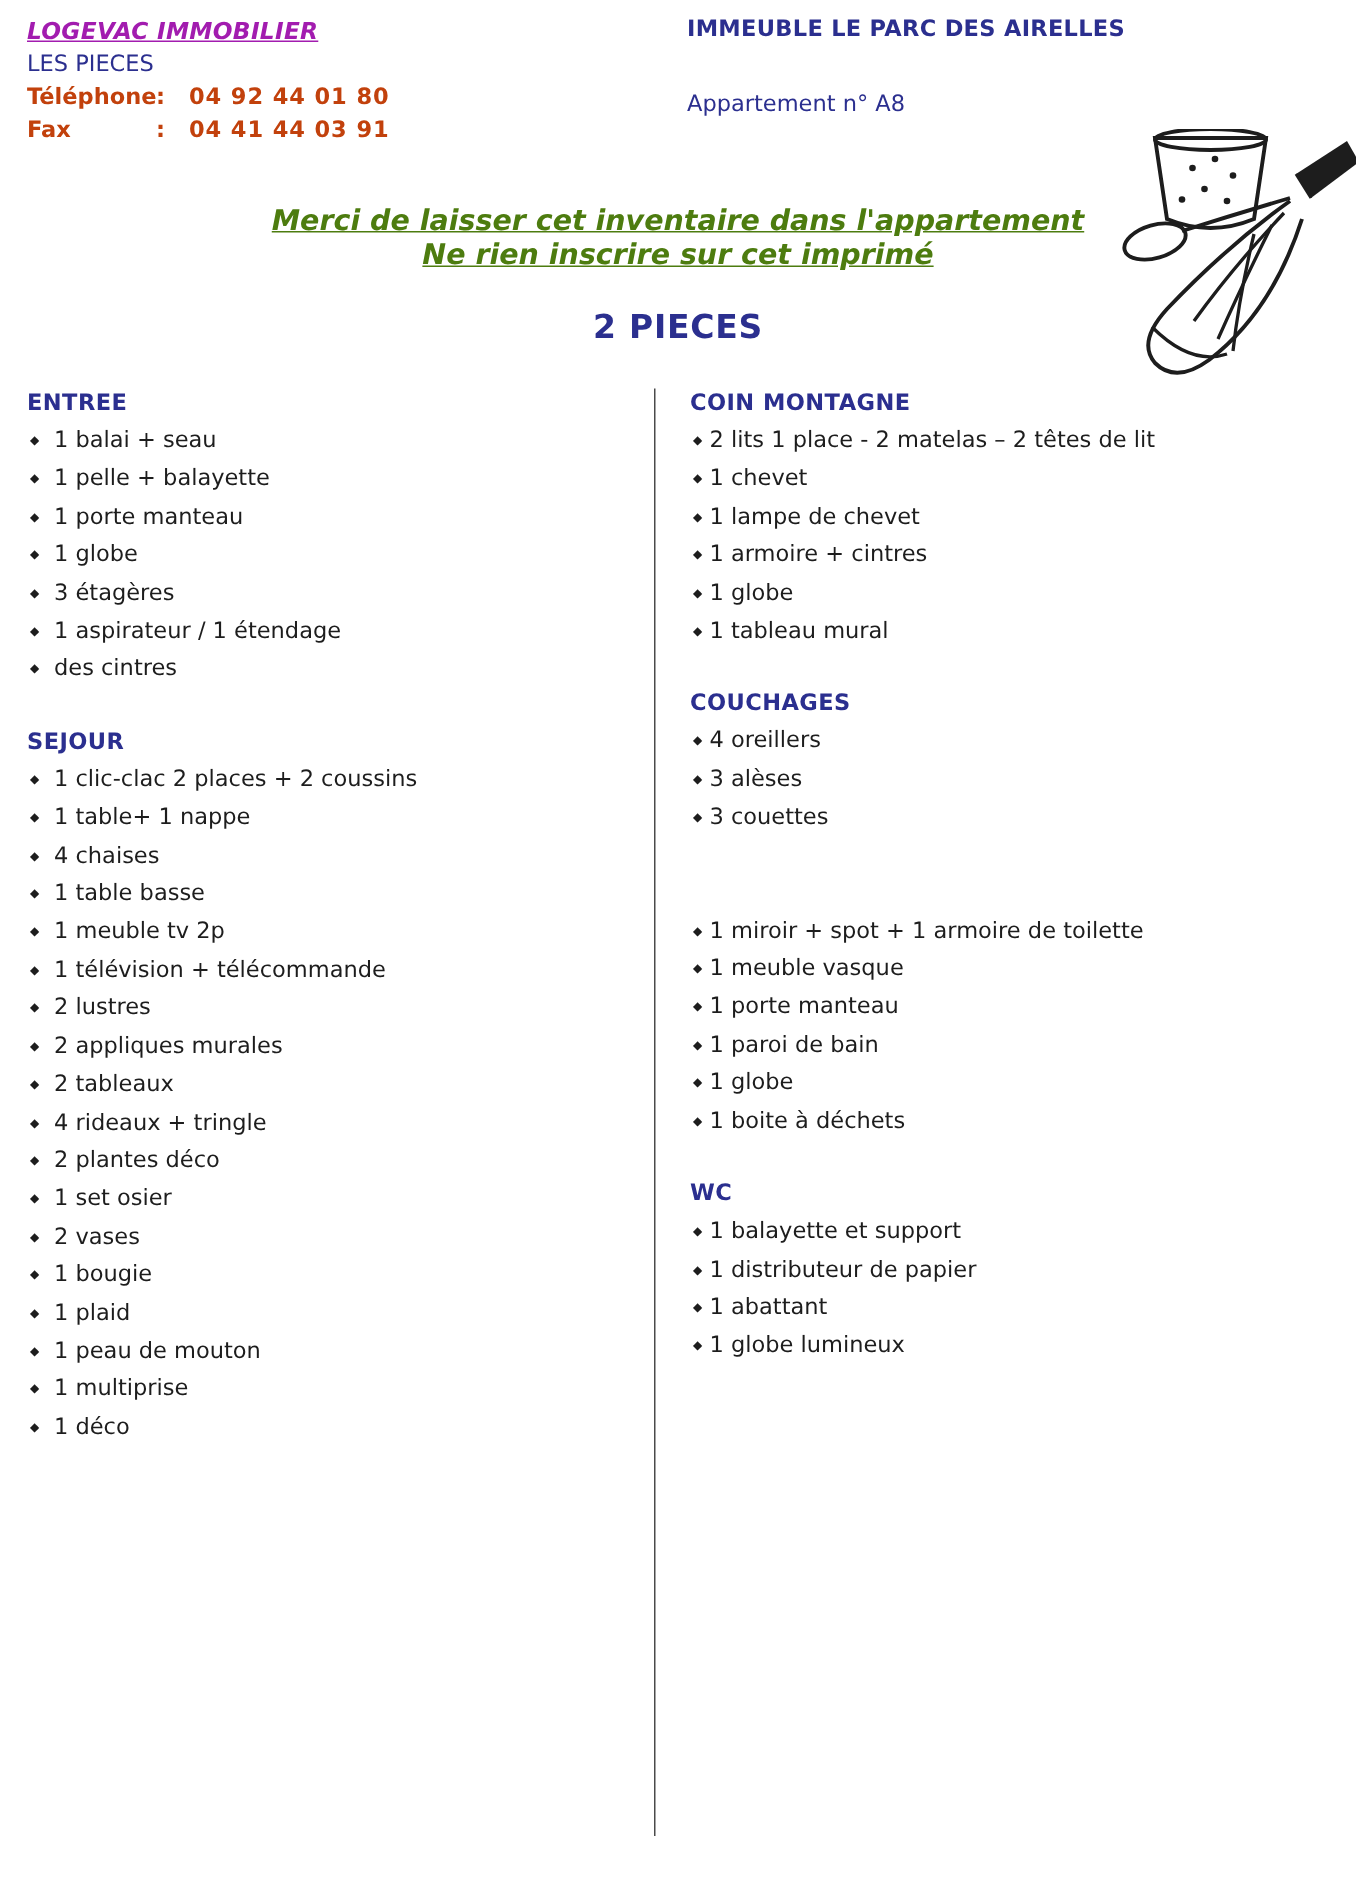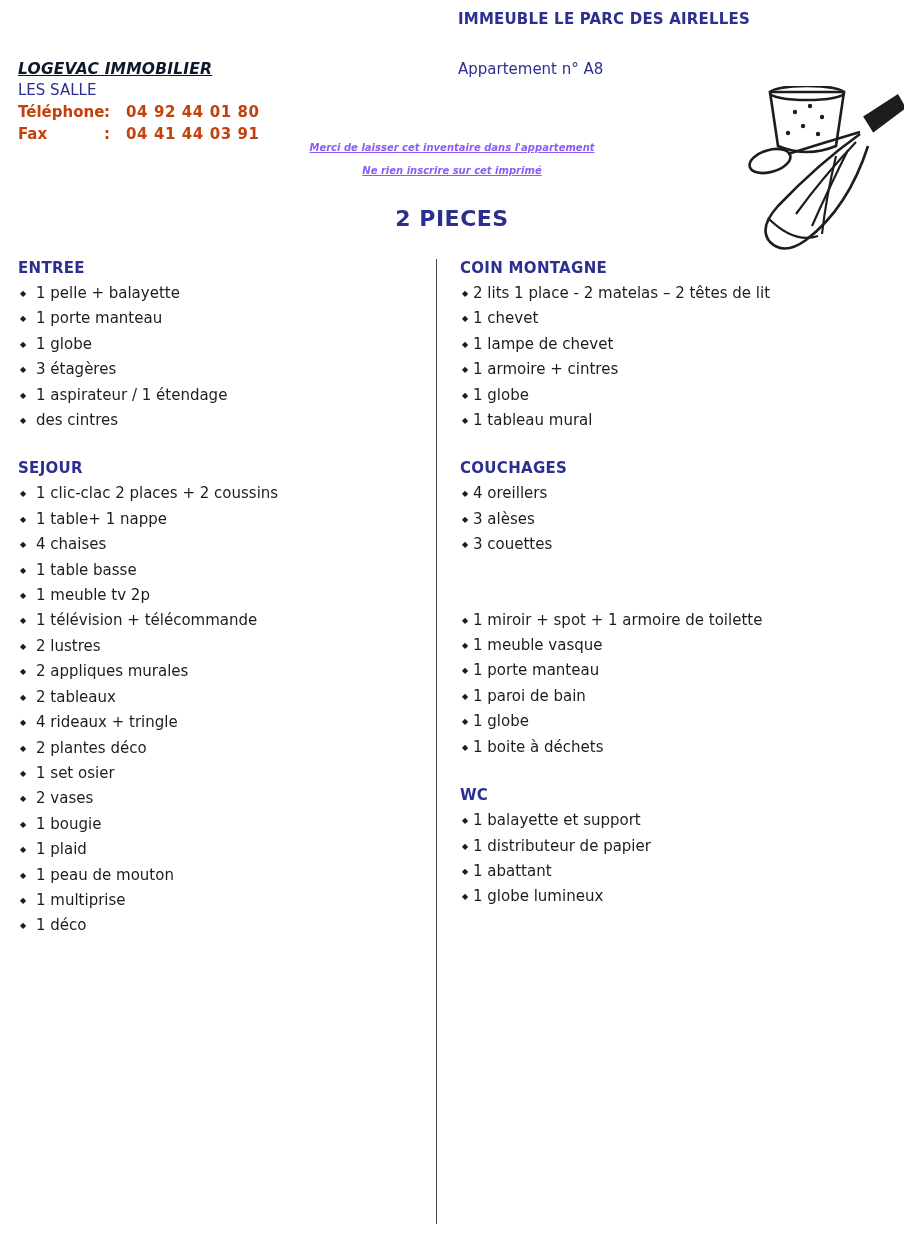--- a/index.html
+++ b/index.html
@@ -31,24 +31,23 @@
   .agency {
     position: absolute;
     left: 0;
     top: 4px;
     width: 430px;
   }
   .agency-name {
     font-weight: bold;
     font-style: italic;
     text-decoration: underline;
-    color: #0f172a;
+    color: #a21caf;
     font-size: 15.5px;
     letter-spacing: 0.2px;
-    margin-top: 48px;
   }
   .agency-line {
     color: #2b2f8f;
     font-size: 15px;
     margin-top: 3px;
   }
   .contact-row {
     display: flex;
     font-size: 15px;
     font-weight: bold;
@@ -86,25 +85,25 @@
   }
 
   .notice {
     position: absolute;
     left: 0;
     right: 0;
     top: 128px;
     text-align: center;
   }
   .notice div {
-    color: #8b5cf6;
+    color: #4d7c0f;
     font-weight: bold;
     font-style: italic;
     text-decoration: underline;
-    font-size: 10px;
+    font-size: 19px;
     line-height: 23px;
   }
 
   
   .whisk {
     position: absolute;
     left: 730px;
     top: 78px;
     width: 160px;
     height: 175px;
@@ -195,21 +194,21 @@
 </style>
 </head>
 <body>
 
 <div class="page">
 
   <div class="header">
 
     <div class="agency">
       <div class="agency-name">LOGEVAC IMMOBILIER</div>
-      <div class="agency-line">LES SALLE</div>
+      <div class="agency-line">LES PIECES</div>
 
       <div class="contact-row">
         <span class="contact-label">Téléphone</span>
         <span class="contact-colon">:</span>
         <span class="contact-value">04 92 44 01 80</span>
       </div>
       <div class="contact-row">
         <span class="contact-label">Fax</span>
         <span class="contact-colon">:</span>
         <span class="contact-value">04 41 44 03 91</span>
@@ -258,20 +257,21 @@
   </div>
 
   <div class="columns">
     <div class="divider"></div>
 
     <div class="col col-left">
 
       <div class="section">
         <div class="section-title">ENTREE</div>
         <ul class="items">
+          <li>1 balai + seau</li>
           <li>1 pelle + balayette</li>
           <li>1 porte manteau</li>
           <li>1 globe</li>
           <li>3 étagères</li>
           <li>1 aspirateur / 1 étendage</li>
           <li>des cintres</li>
         </ul>
       </div>
 
       <div class="spacer-lg"></div>

